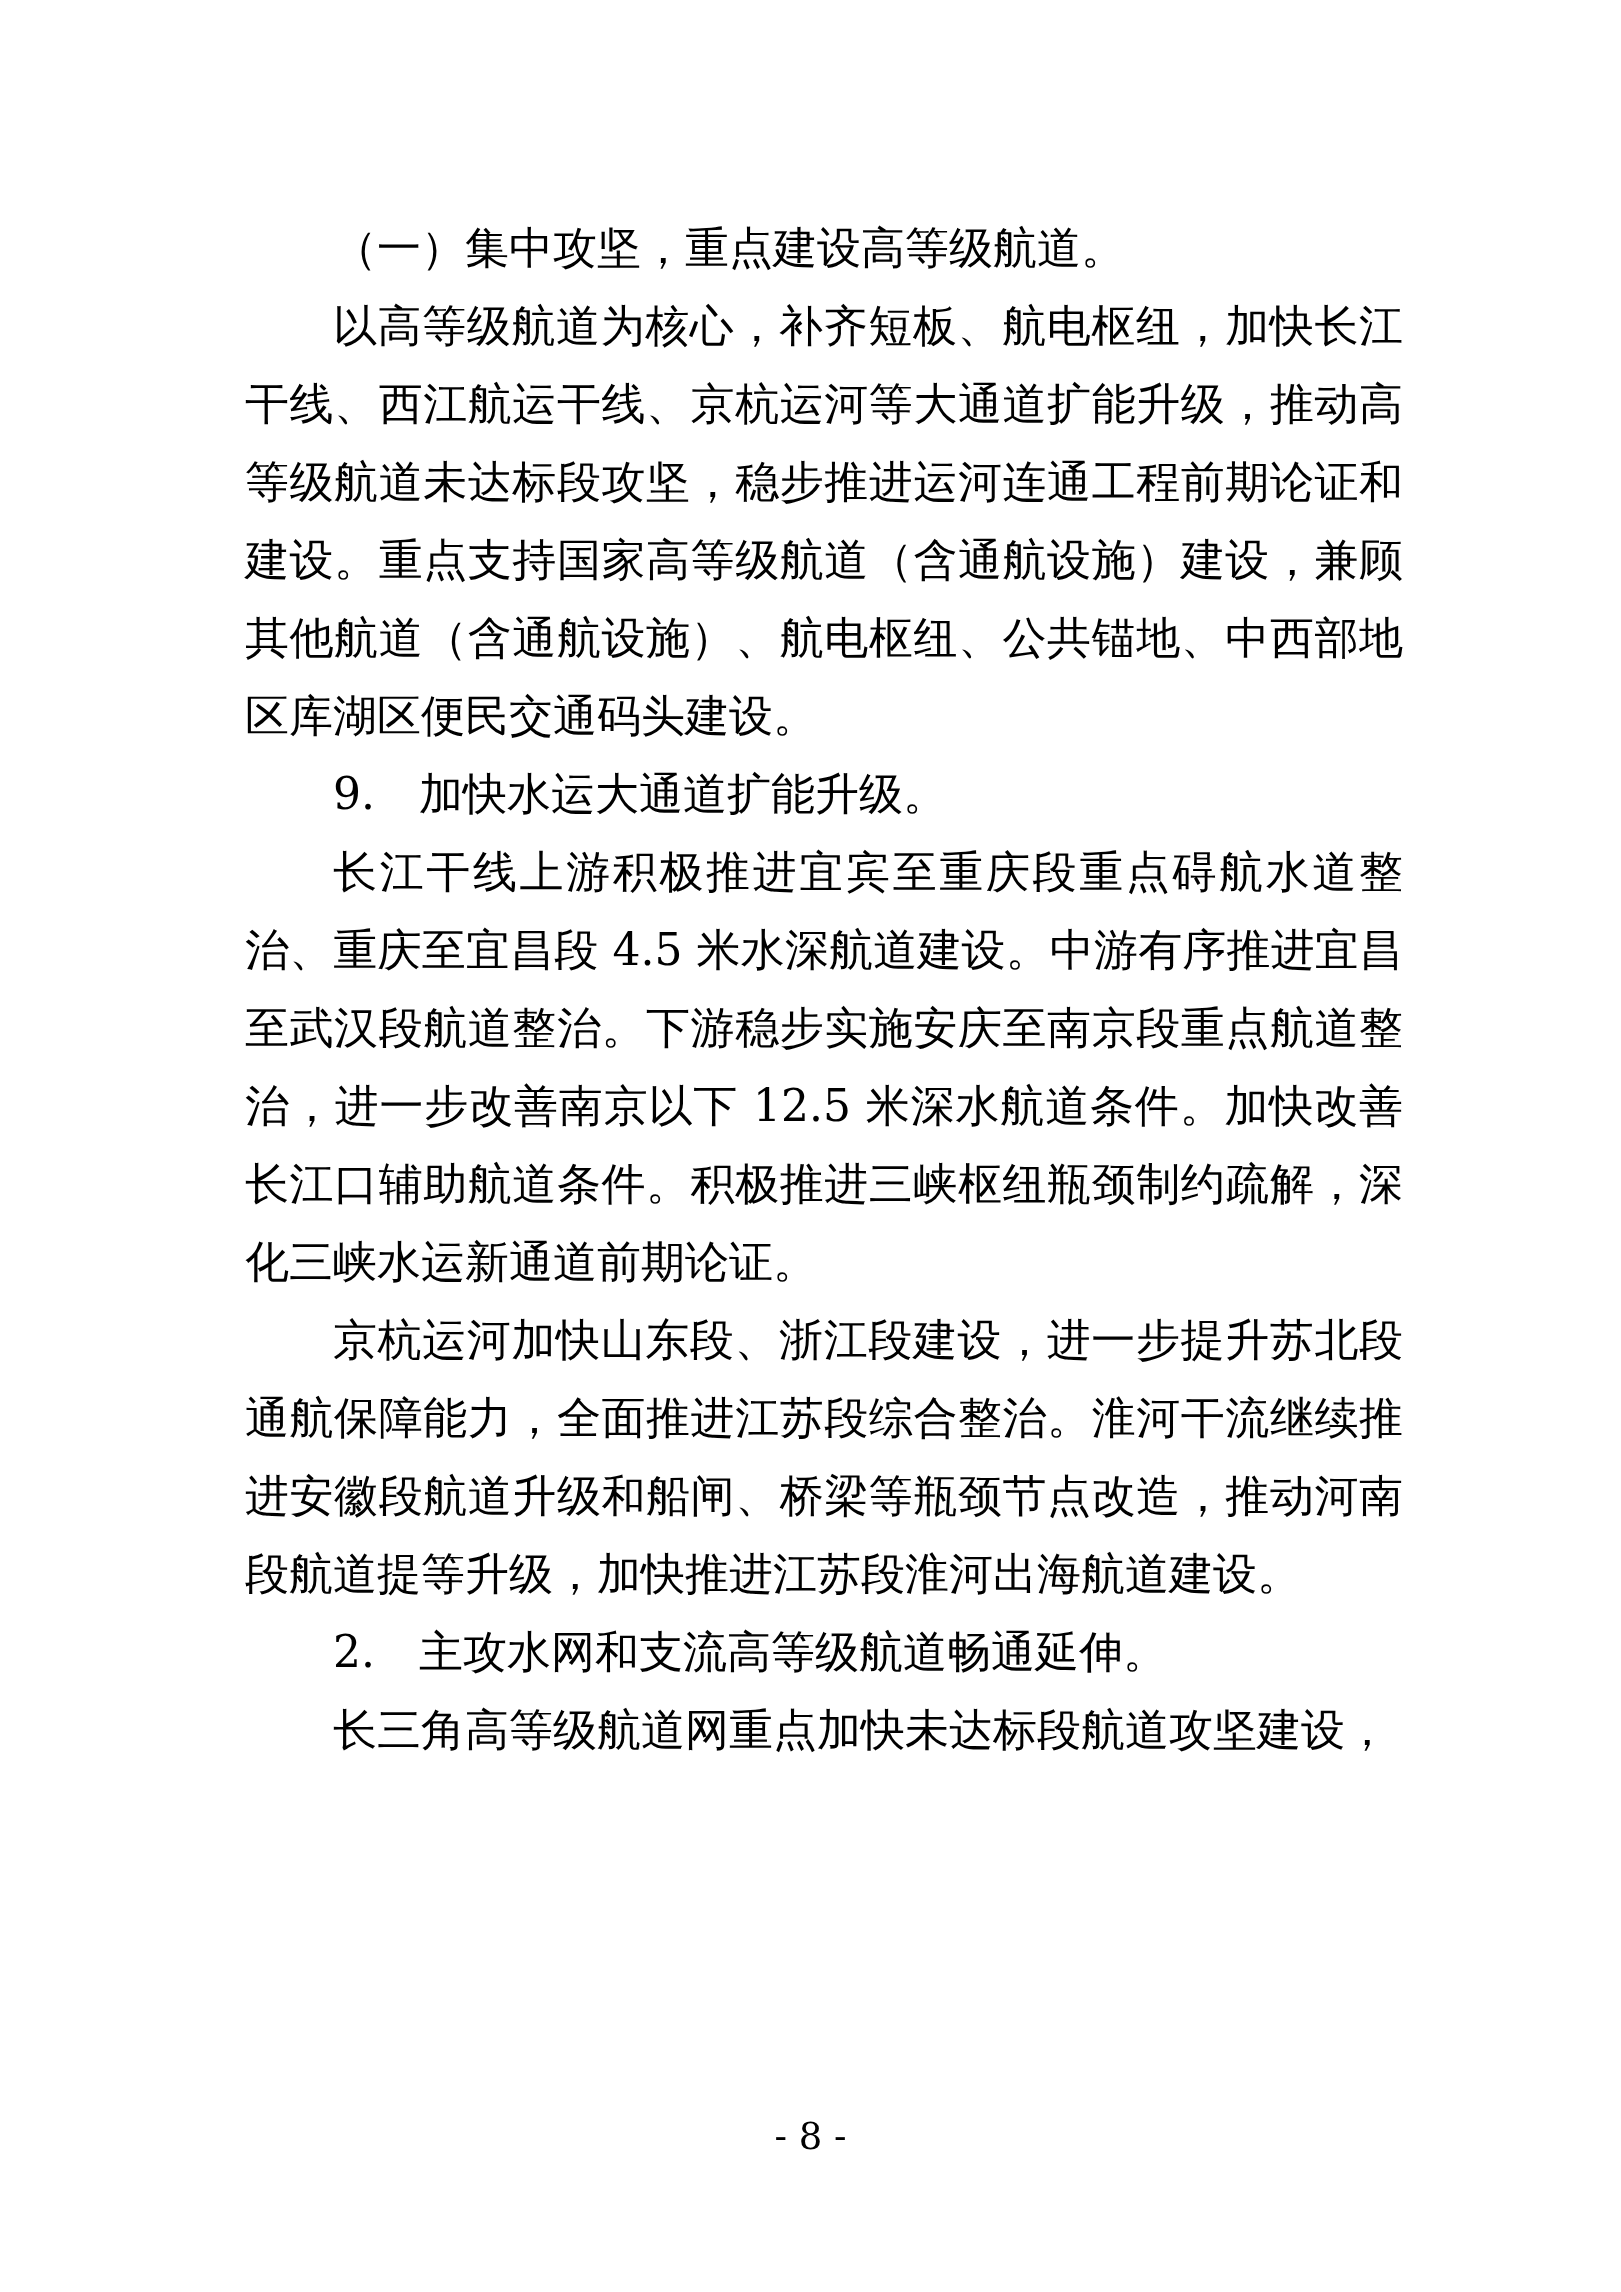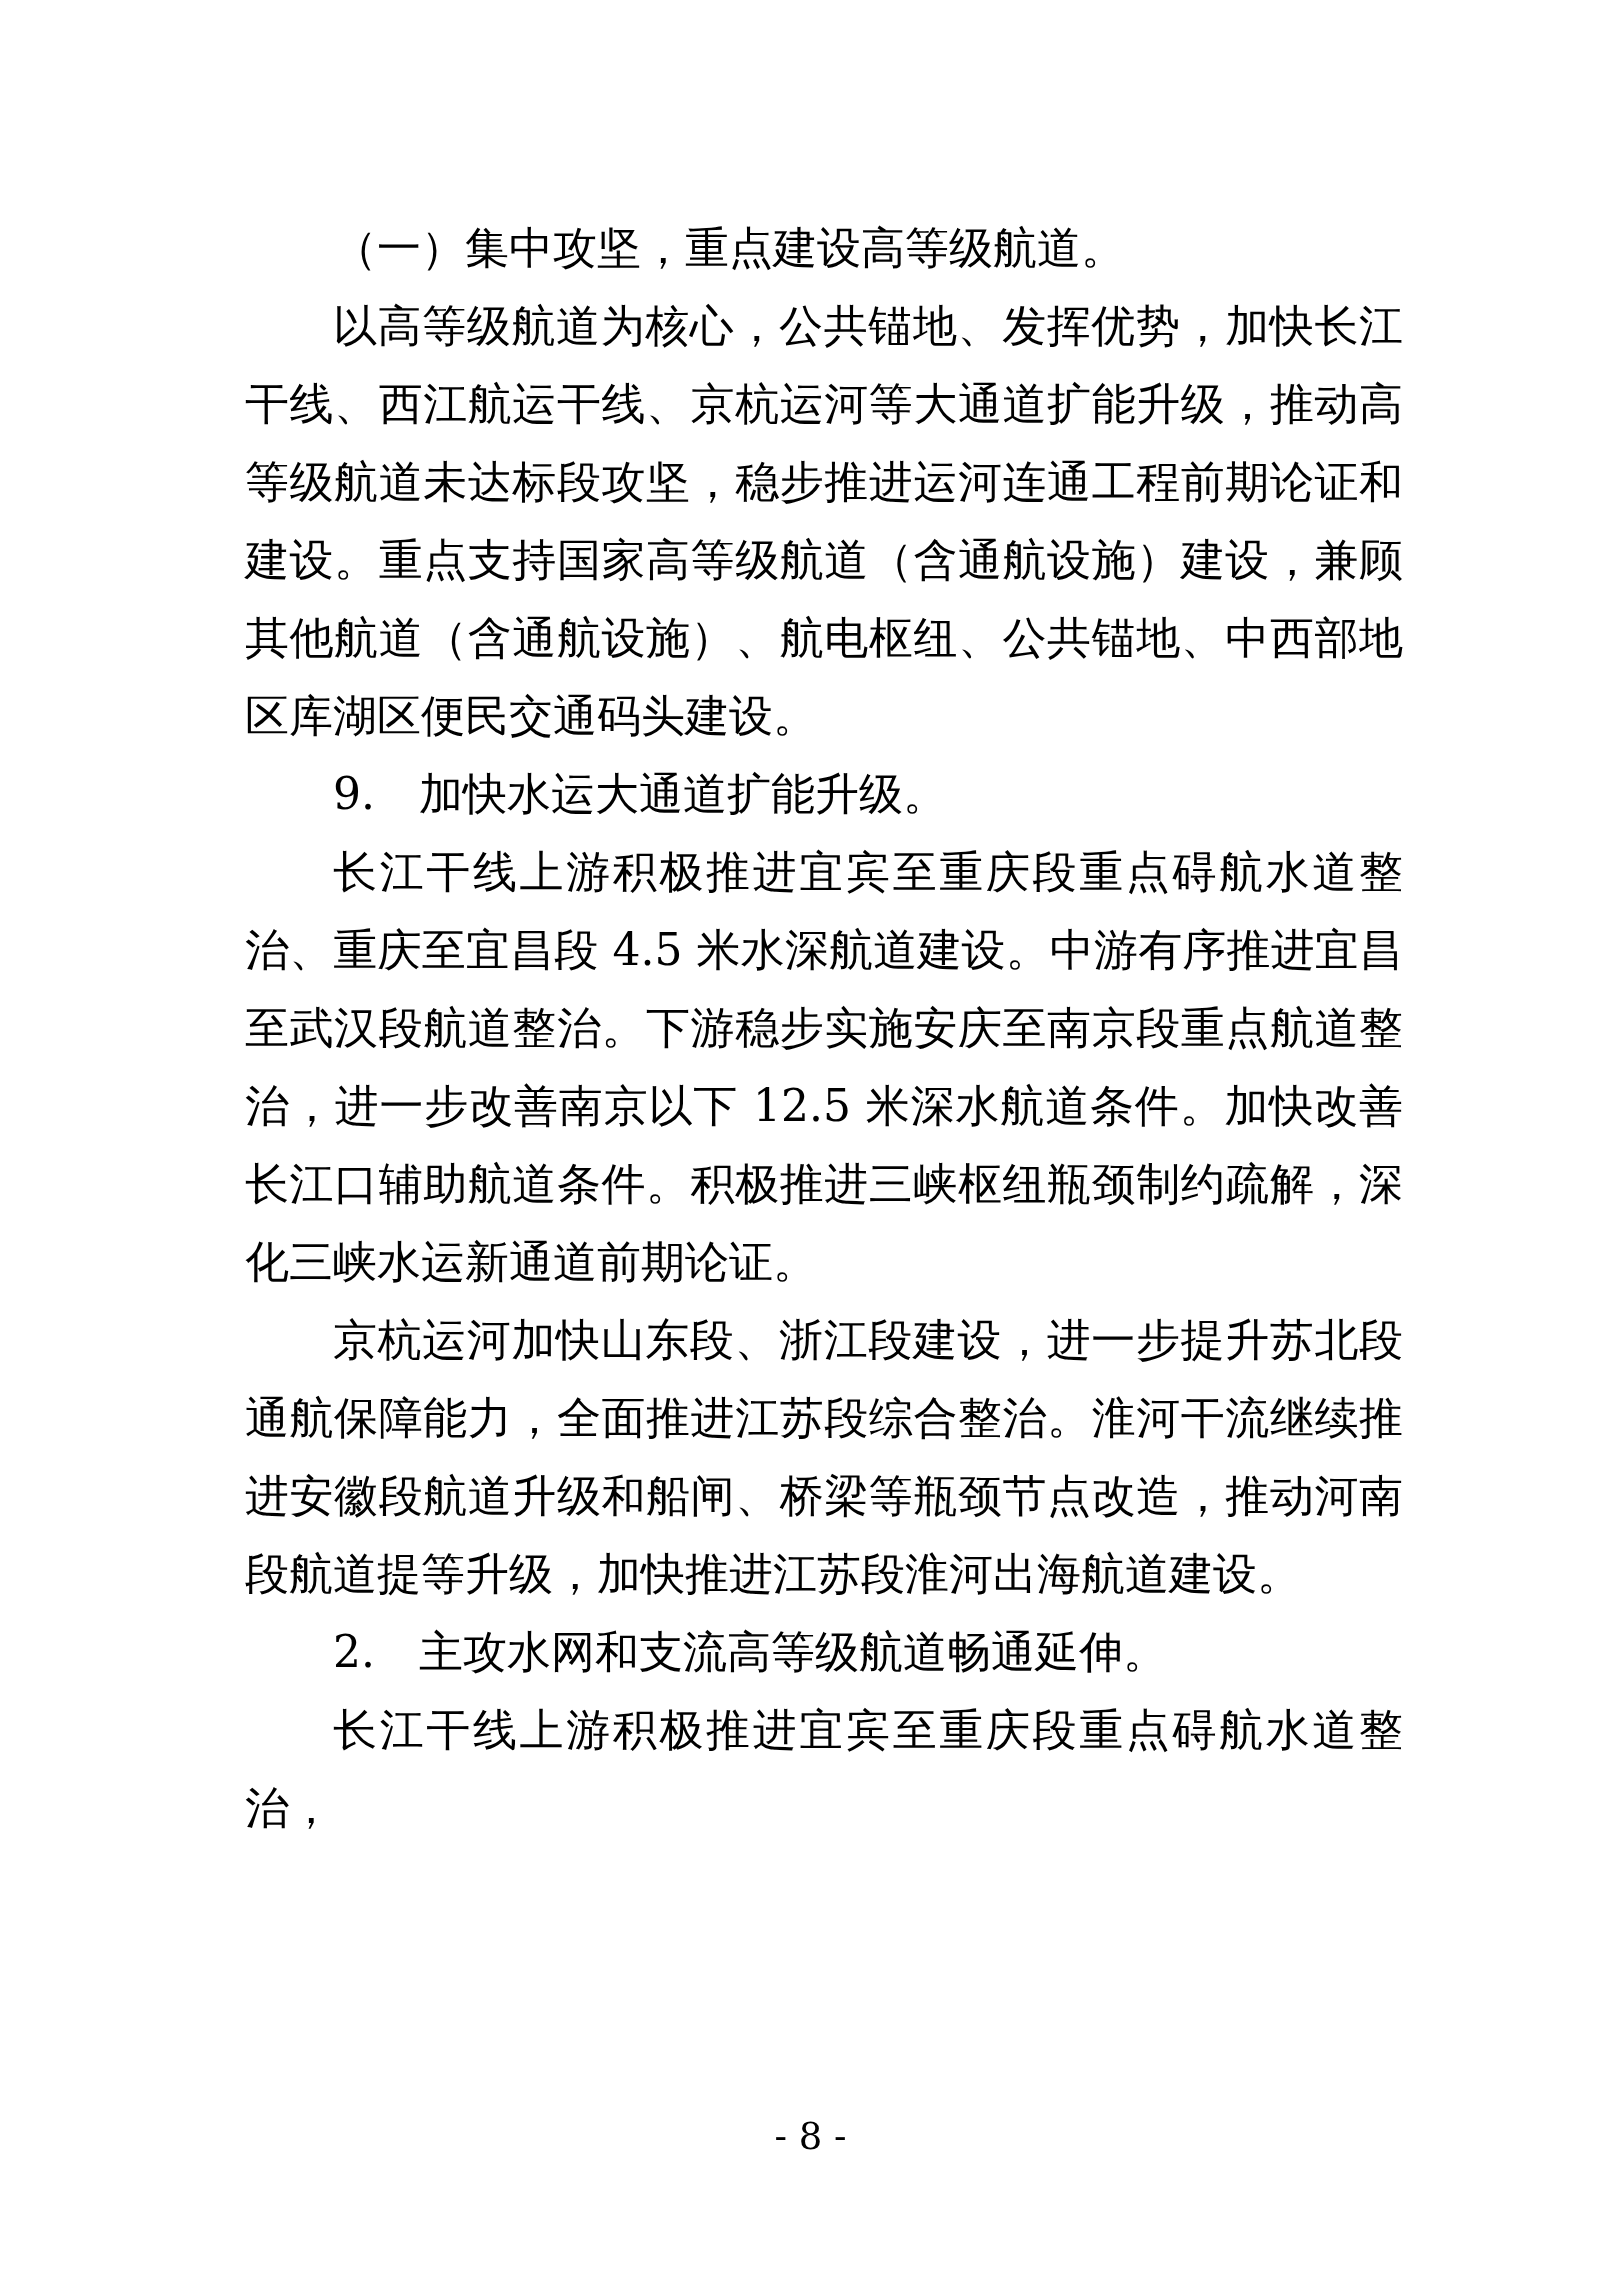--- a/index.html
+++ b/index.html
@@ -60,31 +60,31 @@
 </style>
 </head>
 <body>
 
 <div class="sheet">
 
   <div class="content">
 
     <p class="section-heading">（一）集中攻坚，重点建设高等级航道。</p>
 
-    <p class="para">以高等级航道为核心，公共锚地、发挥优势，加快长江干线、西江航运干线、京杭运河等大通道扩能升级，推动高等级航道未达标段攻坚，稳步推进运河连通工程前期论证和建设。重点支持国家高等级航道（含通航设施）建设，兼顾其他航道（含通航设施）、航电枢纽、公共锚地、中西部地区库湖区便民交通码头建设。</p>
+    <p class="para">以高等级航道为核心，补齐短板、航电枢纽，加快长江干线、西江航运干线、京杭运河等大通道扩能升级，推动高等级航道未达标段攻坚，稳步推进运河连通工程前期论证和建设。重点支持国家高等级航道（含通航设施）建设，兼顾其他航道（含通航设施）、航电枢纽、公共锚地、中西部地区库湖区便民交通码头建设。</p>
 
     <p class="numbered">9.　加快水运大通道扩能升级。</p>
 
     <p class="para">长江干线上游积极推进宜宾至重庆段重点碍航水道整治、重庆至宜昌段 4.5 米水深航道建设。中游有序推进宜昌至武汉段航道整治。下游稳步实施安庆至南京段重点航道整治，进一步改善南京以下 12.5 米深水航道条件。加快改善长江口辅助航道条件。积极推进三峡枢纽瓶颈制约疏解，深化三峡水运新通道前期论证。</p>
 
 
     <p class="para">京杭运河加快山东段、浙江段建设，进一步提升苏北段通航保障能力，全面推进江苏段综合整治。淮河干流继续推进安徽段航道升级和船闸、桥梁等瓶颈节点改造，推动河南段航道提等升级，加快推进江苏段淮河出海航道建设。</p>
 
     <p class="numbered">2.　主攻水网和支流高等级航道畅通延伸。</p>
 
-    <p class="para">长江干线上游积极推进宜宾至重庆段重点碍航水道整治，</p>
+    <p class="para">长三角高等级航道网重点加快未达标段航道攻坚建设，</p>
 
   </div>
 
   <div class="page-number">- 8 -</div>
 
 </div>
 
 
 </body></html>

